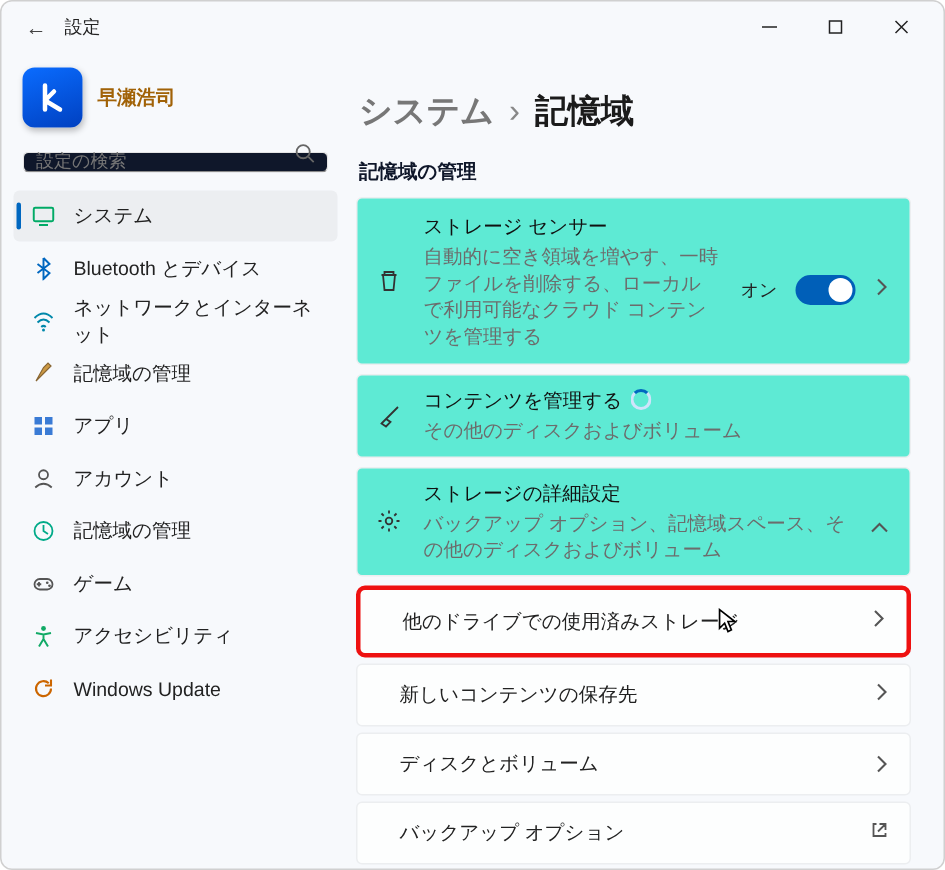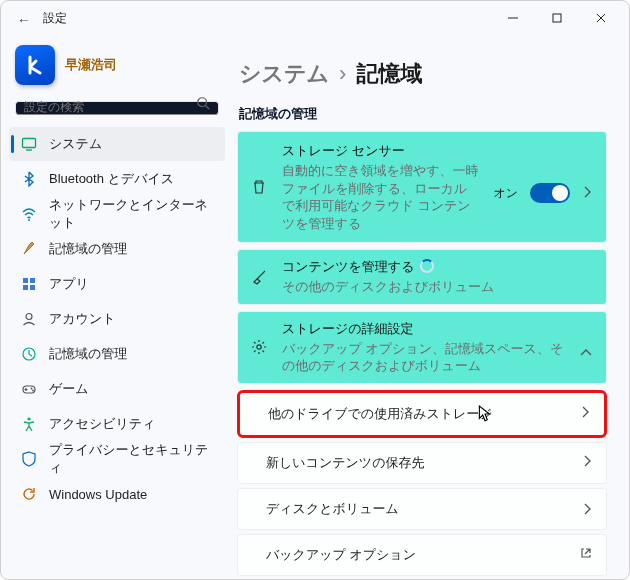--- a/index.html
+++ b/index.html
@@ -259,28 +259,20 @@
               <svg width="16" height="16" viewBox="0 0 16 16">
                 <circle cx="8" cy="3" r="1.6" fill="#1a6"></circle>
                 <path d="M3 6 L8 7 L13 6 M8 7 V10 M8 10 L5 15 M8 10 L11 15" fill="none" stroke="#1a6" stroke-width="1.3"></path>
               </svg>
             </span>
             <span>アクセシビリティ</span>
           </div>
           <div class="nav-item">
             <span class="dot">
               <svg width="16" height="16" viewBox="0 0 16 16">
-                <path d="M8 1 L14 3 V8 Q14 13 8 15 Q2 13 2 8 V3 Z" fill="none" stroke="#06c" stroke-width="1.2"></path>
-              </svg>
-            </span>
-            <span>プライバシーとセキュリティ</span>
-          </div>
-          <div class="nav-item">
-            <span class="dot">
-              <svg width="16" height="16" viewBox="0 0 16 16">
                 <path d="M13 8 A5 5 0 1 1 11.5 4.5" fill="none" stroke="#c60" stroke-width="1.4"></path>
                 <path d="M13 2 V6 H9" fill="none" stroke="#c60" stroke-width="1.4"></path>
               </svg>
             </span>
             <span>Windows Update</span>
           </div>
         </div>
     </div>
 
     <div class="main">

